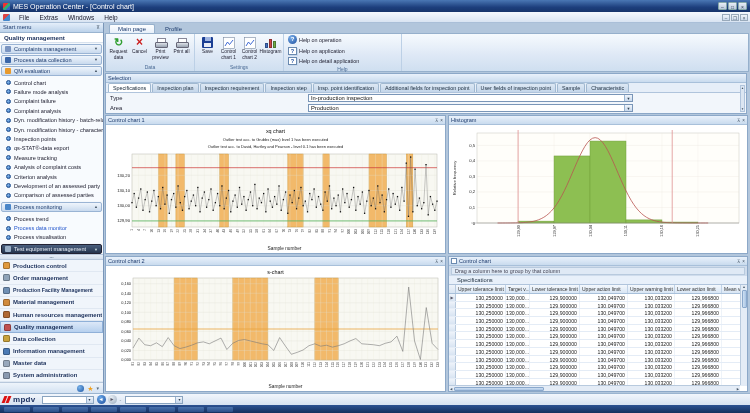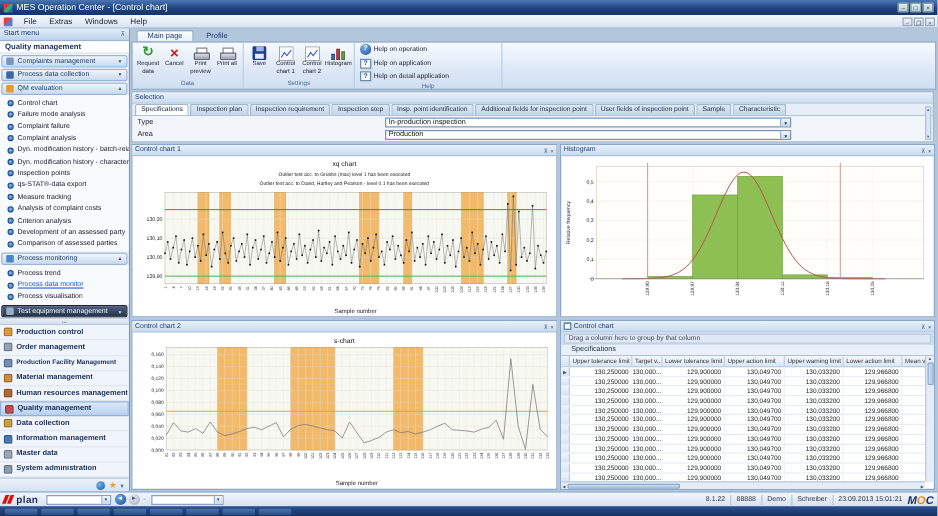--- a/index.html
+++ b/index.html
@@ -1082,43 +1082,31 @@
     <div class="tbl-hscroll">
         <span style="margin-left:1px">◀</span>
         <div class="thumb"></div>
         <span style="margin-left:auto;margin-right:1px">▶</span>
       </div>
   </div>
 
   <div class="statusbar">
     <span class="mpdv">
       <span class="mark"></span>
-      <b>plan</b>
+      <b>mpdv</b>
     </span>
     <span class="sb-combo">
         <span class="carr">▼</span>
       </span>
     <span class="navbtn">◄</span>
     <span class="navbtn grey">►</span>
     <span style="color:#789;margin:0 2px;">-</span>
     <span class="sb-combo" style="width:58px">
         <span class="carr">▼</span>
       </span>
-    <span class="status-right">
-      <span>8.1.22</span>
-      <span class="sep"></span>
-      <span>88888</span>
-      <span class="sep"></span>
-      <span>Demo</span>
-      <span class="sep"></span>
-      <span>Schreiber</span>
-      <span class="sep"></span>
-      <span>23.09.2013 15:01:21</span>
-      <span class="moc" id="moc-brand"><span style="color: rgb(26, 47, 110);">M</span><span style="color: rgb(232, 138, 26);">O</span><span style="color: rgb(26, 47, 110);">C</span></span>
-    </span>
   </div>
 
   <div class="taskbar" id="taskbar">
       <div class="tb-item"></div>
       <div class="tb-item"></div>
       <div class="tb-item"></div>
       <div class="tb-item"></div>
       <div class="tb-item"></div>
       <div class="tb-item"></div>
       <div class="tb-item"></div>

